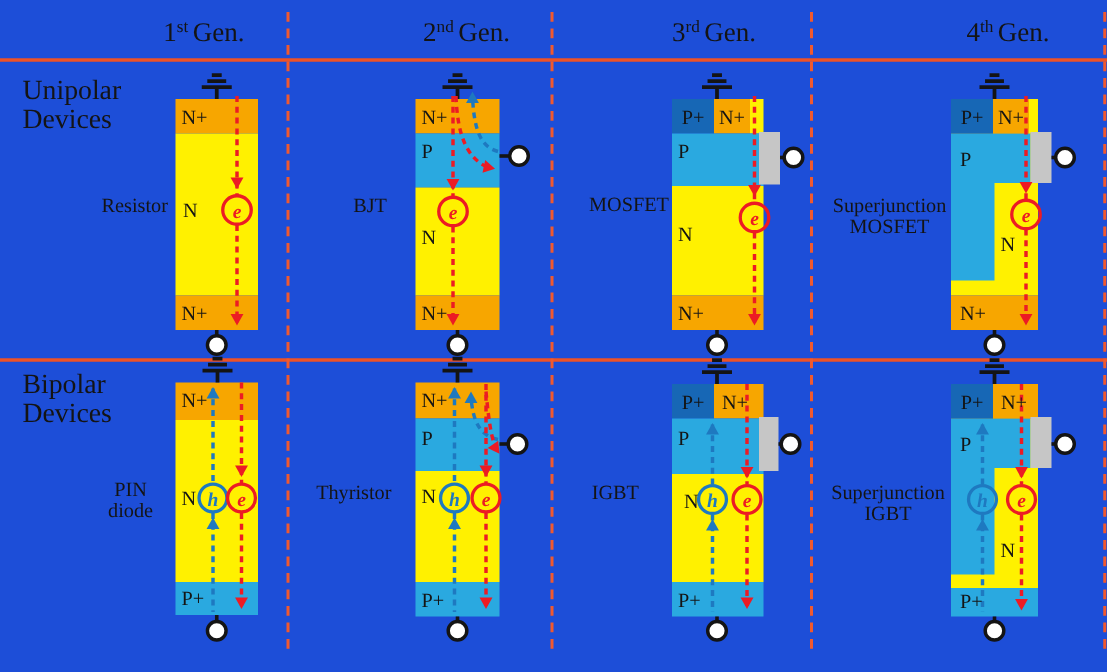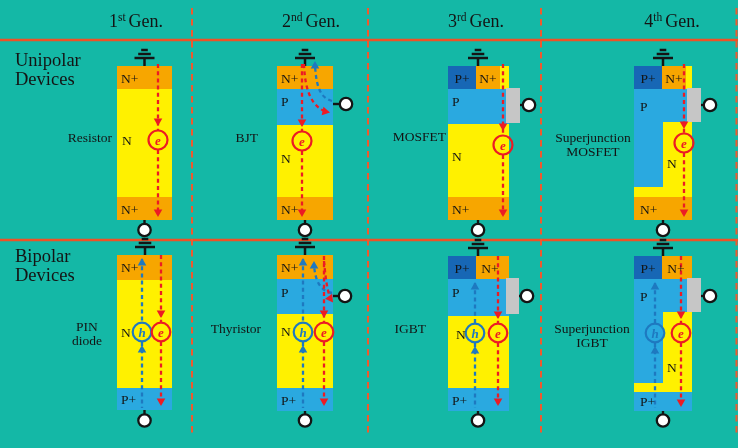--- a/index.html
+++ b/index.html
@@ -1,16 +1,16 @@
 <!DOCTYPE html>
 <html><head>
 <meta charset="utf-8">
 <style>
   html,body{margin:0;padding:0;background:#ffffff;}
-  .page{width:738px;height:448px;position:relative;background:#14b8a6;overflow:hidden;}
+  .page{width:738px;height:448px;position:relative;background:#1d4ed8;overflow:hidden;}
   svg text{font-family:"Liberation Serif","DejaVu Serif",serif;fill:#141414;}
   .hdr{font-size:18px;}
   .hdrSup{font-size:11.5px;}
   .rowlbl{font-size:18.5px;}
   .reg{font-size:13.5px;}
   .name{font-size:13.5px;}
   .carrier{font-size:13px;font-style:italic;font-weight:bold;}
   .tc{text-anchor:middle;}
   .te{text-anchor:end;}
   .vc{dominant-baseline:central;}

